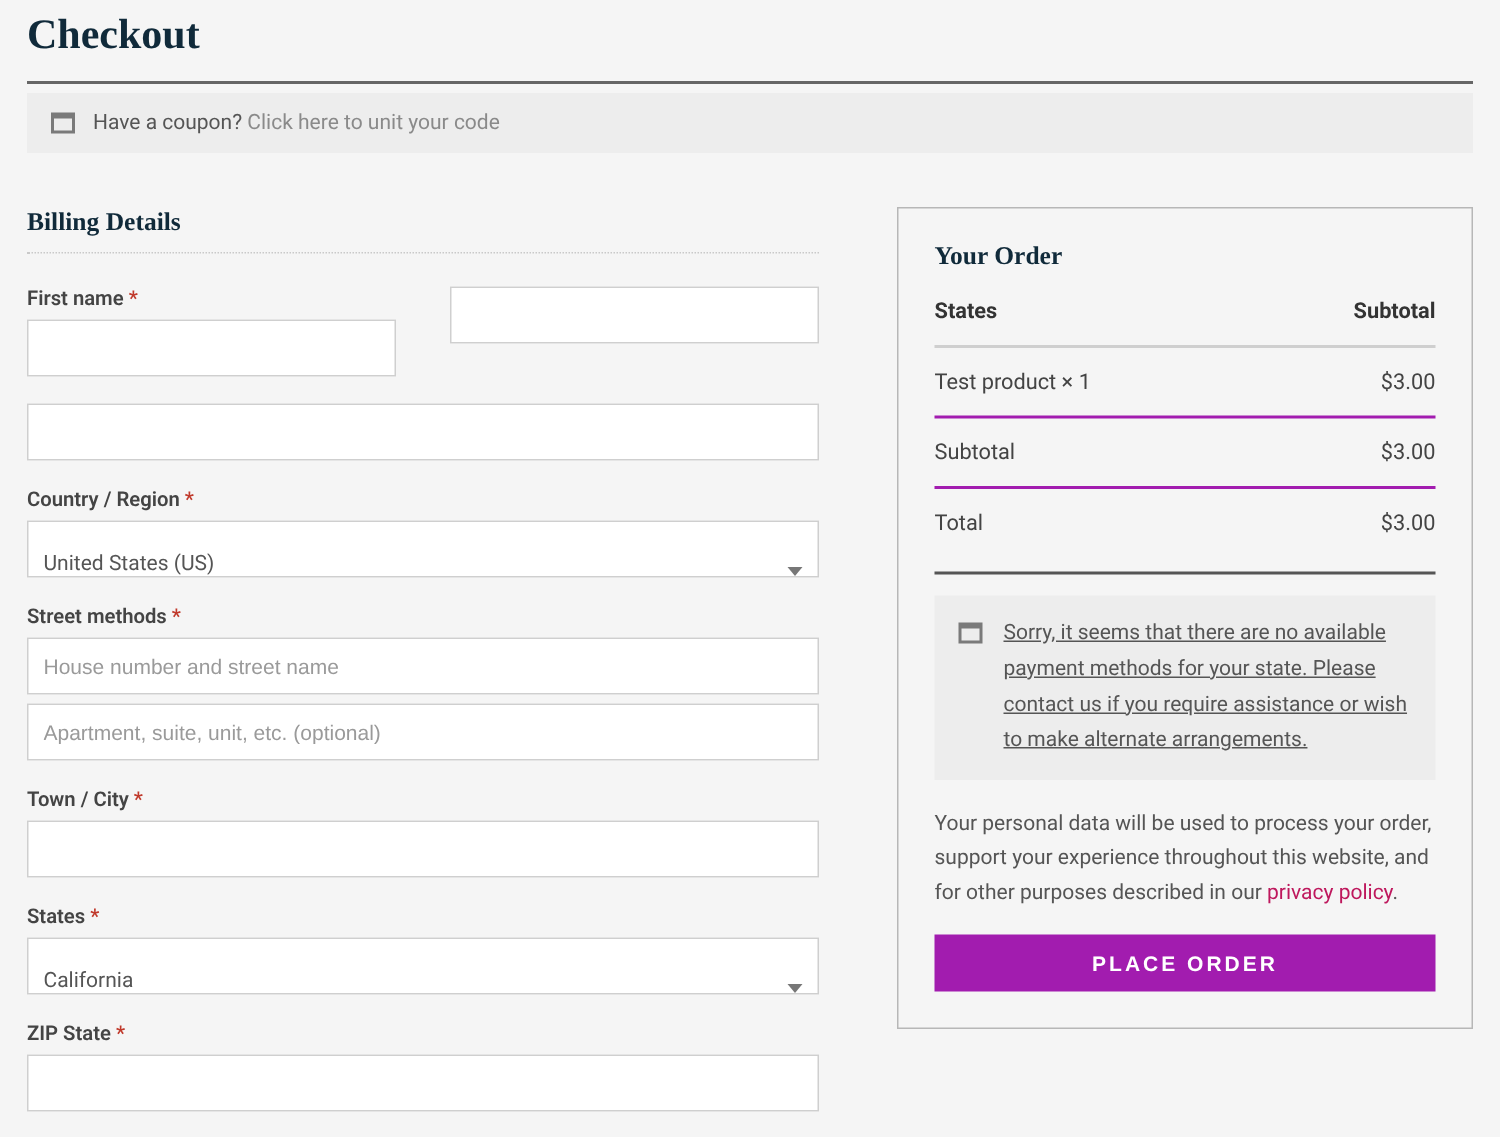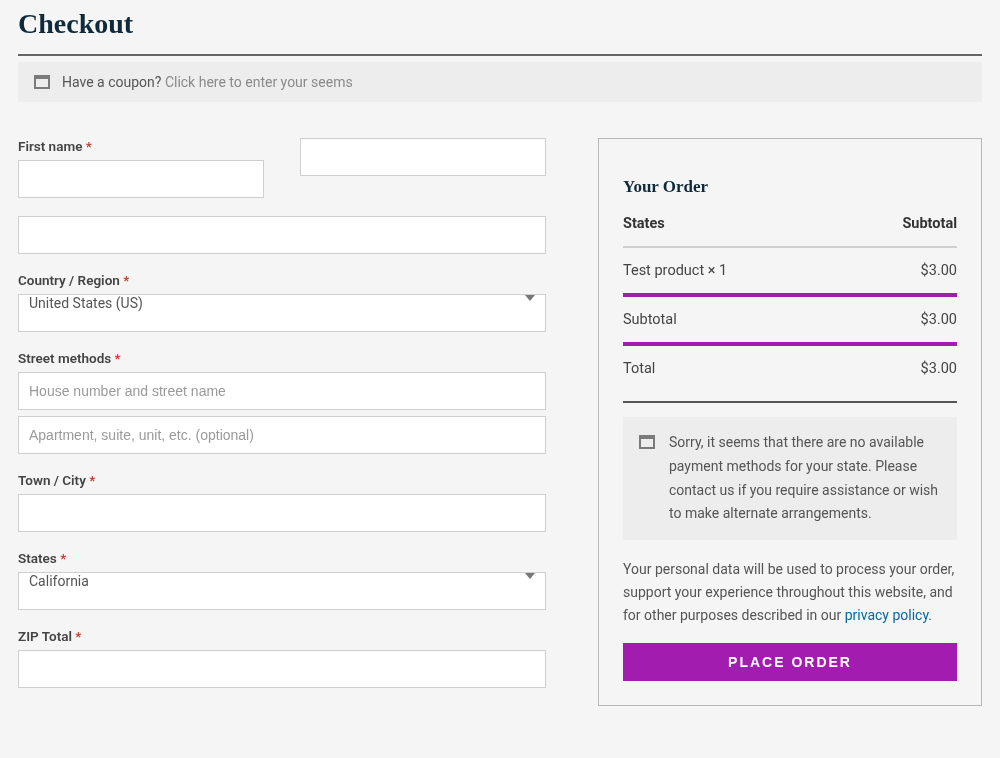--- a/index.html
+++ b/index.html
@@ -69,51 +69,51 @@
     width: 100%;
     height: 38px;
     border: 1px solid #cfcfcf;
     background: #fff;
     padding: 0 10px;
     font-size: 14px;
     color: #555;
   }
   .select {
     display: flex;
-    align-items: flex-start;
+    align-items: flex-end;
     justify-content: space-between;
     cursor: pointer;
   }
   .chev {
     width: 0; height: 0;
     border-left: 5px solid transparent;
     border-right: 5px solid transparent;
     border-top: 6px solid #777;
   }
   .spacer6 { height: 6px; }
 
   .order-box {
     border: 1px solid #b7b7b7;
-    padding: 38px 24px 24px 24px;
+    padding: 22px 24px 24px 24px;
     background: #f5f5f5;
   }
   .order-title {
     font-family: Georgia, "Times New Roman", serif;
     font-weight: 700;
     color: #102a3a;
     font-size: 17px;
     margin-bottom: 18px;
   }
   .order-row {
     display: flex;
     justify-content: space-between;
     padding: 14px 0;
     font-size: 14.5px;
     color: #444;
-    border-bottom: 4px solid #a21caf;
+    border-bottom: 2px solid #a21caf;
   }
   .order-head {
     font-weight: 700;
     color: #333;
     border-bottom: 2px solid #cfcfcf;
     padding-top: 0;
   }
   .order-row.last { border-bottom: none; }
   .thick-line {
     border: none;
@@ -122,35 +122,36 @@
   }
   .notice {
     background: #ededed;
     padding: 14px 16px 14px 16px;
     display: flex;
     gap: 14px;
     color: #555;
     font-size: 14px;
     line-height: 1.7;
     margin-bottom: 18px;
+    text-decoration: underline;
   }
   .notice .icon {
     flex: 0 0 auto;
     width: 16px; height: 14px;
     border: 2px solid #7a7a7a;
     border-top-width: 4px;
     margin-top: 4px;
   }
   .privacy-text {
     font-size: 14px;
     color: #555;
     line-height: 1.65;
     margin-bottom: 16px;
   }
-  .privacy-link { color: #0369a1; cursor: pointer; }
+  .privacy-link { color: #be185d; cursor: pointer; }
   .place-order {
     width: 100%;
     height: 38px;
     background: #a21caf;
     color: #fff;
     border: none;
     font-size: 14px;
     letter-spacing: 2px;
     font-weight: 600;
     cursor: pointer;
@@ -159,27 +160,28 @@
 </style>
 </head>
 <body>
 
 <h1 class="page-title">Checkout</h1>
 <hr class="hr-top">
 
 <div class="coupon-bar">
   <span class="icon"></span>
   <span>
-    <span>Have a coupon? </span><span class="coupon-link">Click here to enter your seems</span>
+    <span>Have a coupon? </span><span class="coupon-link">Click here to unit your code</span>
   </span>
 </div>
 
 <div class="columns">
 
   <div class="left">
+    <div class="section-title">Billing Details</div>
 
     <div class="row">
       <div class="field">
         <label class="lbl"><span>First name </span><span class="req">*</span></label>
         <input class="txt" type="text" style="">
       </div>
       <div class="field">
         <input class="txt" type="text" style="">
       </div>
     </div>
@@ -210,21 +212,21 @@
 
     <div class="field">
       <label class="lbl"><span>States </span><span class="req">*</span></label>
       <div class="select">
         <span>California</span>
         <span class="chev"></span>
       </div>
     </div>
 
     <div class="field">
-      <label class="lbl"><span>ZIP Total </span><span class="req">*</span></label>
+      <label class="lbl"><span>ZIP State </span><span class="req">*</span></label>
       <input class="txt" type="text" style="">
     </div>
 
   </div>
 
   <div class="right">
     <div class="order-box">
       <div class="order-title">Your Order</div>
 
       <div class="order-row order-head">

